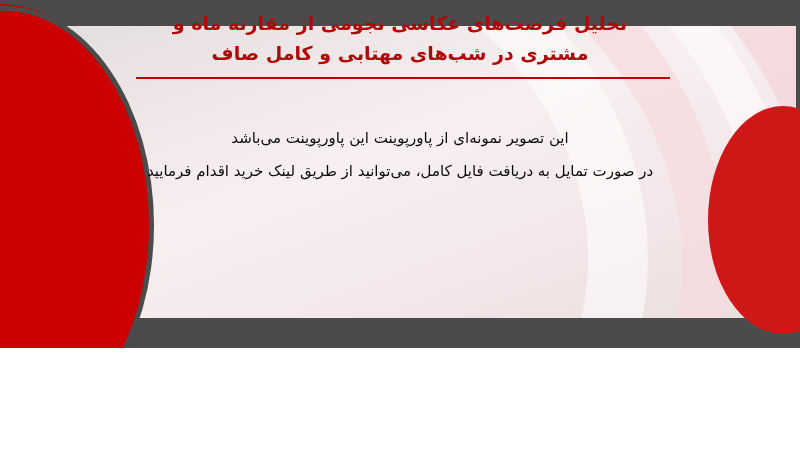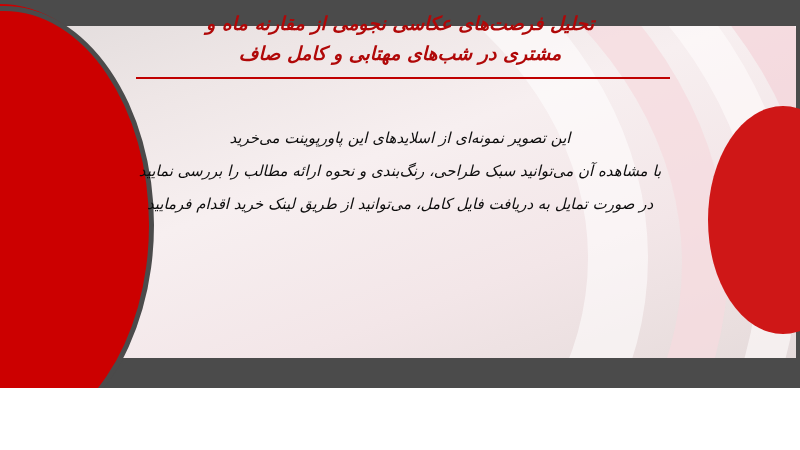--- a/index.html
+++ b/index.html
@@ -8,24 +8,23 @@
     padding: 0;
     background: #ffffff;
   }
   body {
     font-family: "DejaVu Sans", sans-serif;
   }
 
   .slide {
     position: relative;
     width: 800px;
-    height: 388px;
+    height: 348px;
     overflow: hidden;
     background: #4a4a4a;
-    font-style: italic;
   }
 
   
   .frame-top {
     position: absolute;
     left: 0; top: 0;
     width: 800px; height: 26px;
     background: #4b4b4b;
     z-index: 2;
   }
@@ -199,18 +198,17 @@
   <div class="left-red-edge"></div>
   <div class="right-red"></div>
 
   <div class="title-block">
     <div class="title-line">تحلیل فرصت‌های عکاسی نجومی از مقارنه ماه و</div>
     <div class="title-line">مشتری در شب‌های مهتابی و کامل صاف</div>
   </div>
   <div class="title-rule"></div>
 
   <div class="body-block">
-    <div class="body-line">این تصویر نمونه‌ای از اسلایدهای این پاورپوینت می‌خرید</div>
-    <div class="body-line">با مشاهده آن می‌توانید سبک طراحی، رنگ‌بندی و نحوه ارائه مطالب را بررسی نمایید</div>
+    <div class="body-line">این تصویر نمونه‌ای از پاورپوینت این پاورپوینت می‌باشد</div>
     <div class="body-line">در صورت تمایل به دریافت فایل کامل، می‌توانید از طریق لینک خرید اقدام فرمایید</div>
   </div>
 
 </div>
 
 </body></html>

